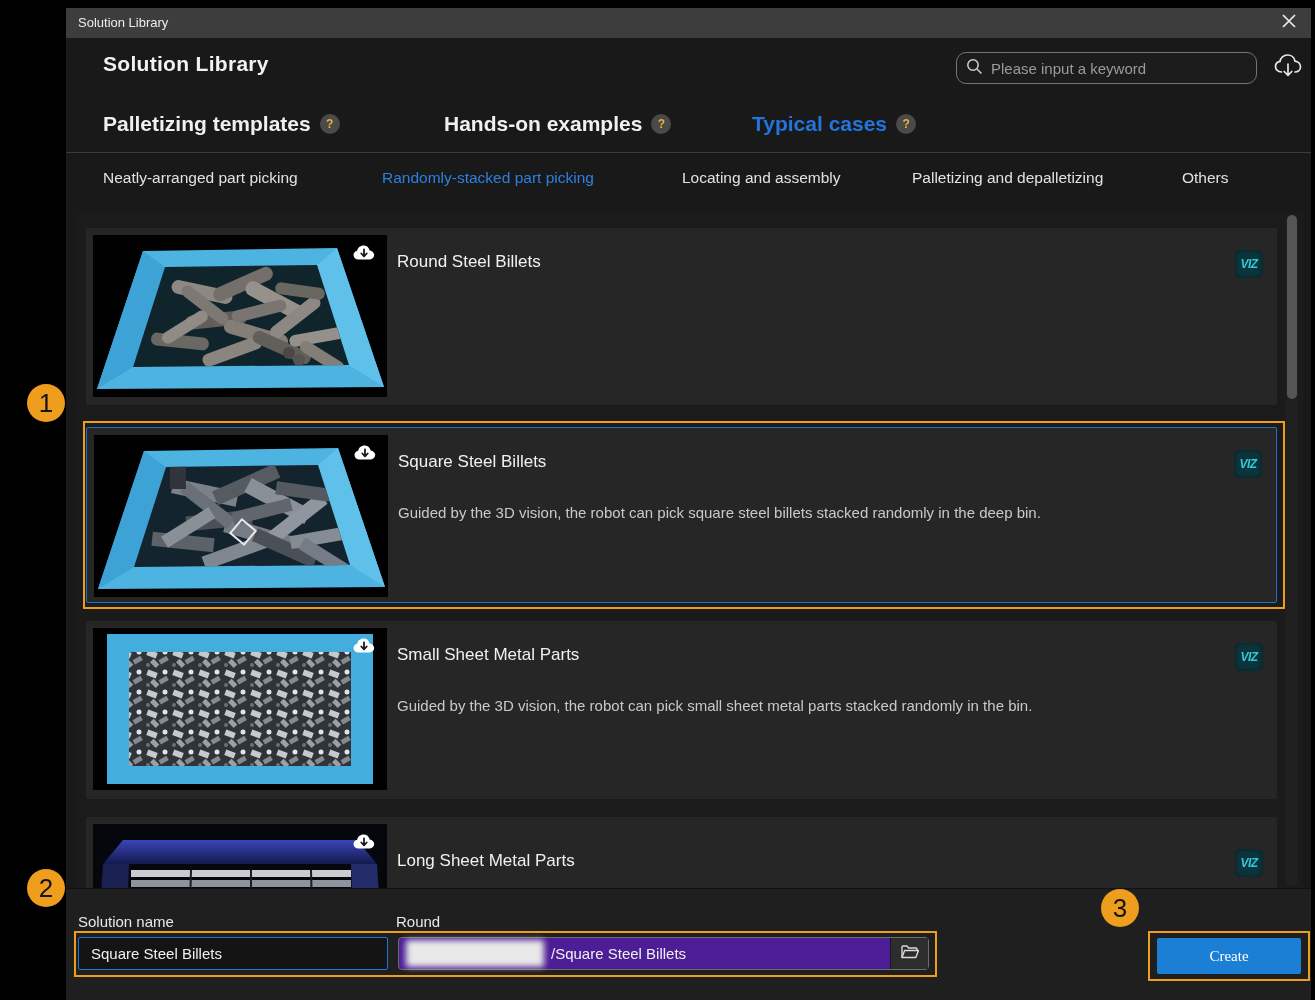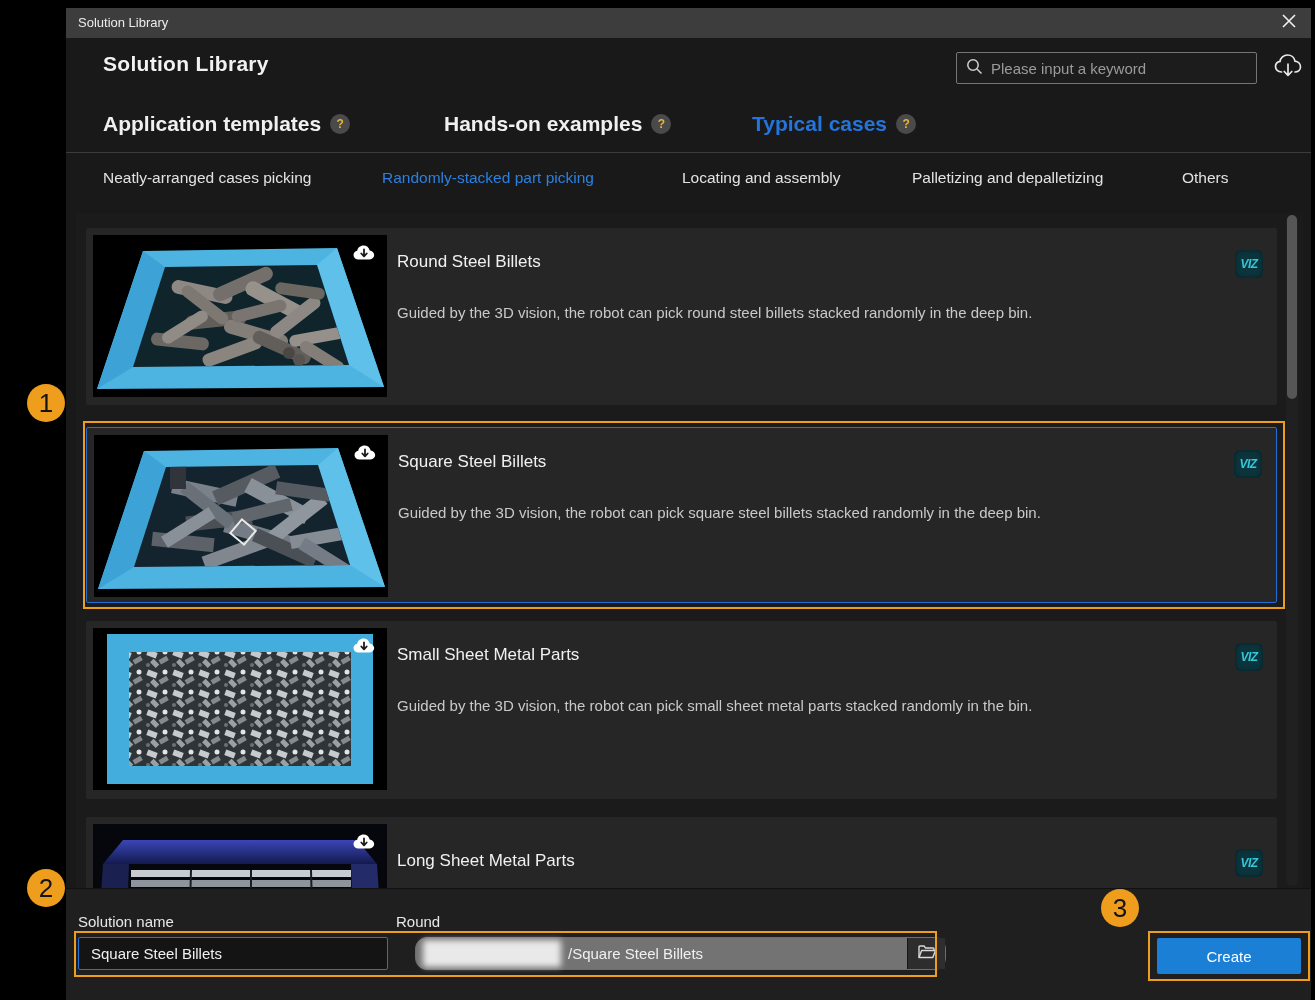--- a/index.html
+++ b/index.html
@@ -10,21 +10,21 @@
   }
   .dialog{position:absolute;left:66px;top:8px;width:1245px;height:992px;background:#191919;}
 
   
   .titlebar{position:absolute;left:0;top:0;width:100%;height:30px;background:#3d3d3d;}
   .titlebar-text{position:absolute;left:12px;top:0;line-height:30px;font-size:13px;color:#ececec;}
   .close-btn{position:absolute;right:6px;top:0;width:32px;height:30px;display:flex;align-items:center;justify-content:center;cursor:pointer;}
 
   
   .header-title{position:absolute;left:37px;top:44px;font-size:21px;font-weight:bold;color:#f2f2f2;letter-spacing:.3px;}
-  .search-box{position:absolute;left:890px;top:44px;width:301px;height:32px;border:1px solid #757575;border-radius:2px;display:flex;align-items:center;box-sizing:border-box;background:#1c1c1c;}
+  .search-box{position:absolute;left:890px;top:44px;width:301px;height:32px;border:1px solid #757575;border-radius:10px;display:flex;align-items:center;box-sizing:border-box;background:#1c1c1c;}
   .search-box svg{margin:0 6px 0 9px;flex:0 0 auto;}
   .search-box input{flex:1;background:transparent;border:none;outline:none;color:#ddd;font-size:15px;font-family:"Liberation Sans",sans-serif;}
   .search-box input::placeholder{color:#9b9b9b;}
   .cloud-dl{position:absolute;left:1206px;top:44px;width:32px;height:32px;display:flex;align-items:center;justify-content:center;cursor:pointer;}
 
   
   .tab-group{position:absolute;top:104px;display:flex;align-items:center;gap:9px;cursor:pointer;}
   .tab-label{font-size:21px;font-weight:bold;color:#f0f0f0;}
   .tab-label.active{color:#2374dd;text-align:right;}
   .help-badge{width:20px;height:20px;border-radius:50%;background:#4a4a4a;color:#e6b43c;font-size:12px;font-weight:bold;display:flex;align-items:center;justify-content:center;}
@@ -45,25 +45,25 @@
   .card-title{position:absolute;left:311px;top:24px;font-size:17px;color:#f0f0f0;}
   .card-desc{position:absolute;left:311px;top:76px;font-size:15px;color:#c9c9c9;}
   .viz-badge{position:absolute;right:14px;top:22px;width:28px;height:28px;border-radius:6px;background:#0c343c;color:#35c8d8;font-size:12px;font-weight:bold;font-style:italic;display:flex;align-items:center;justify-content:center;letter-spacing:-.5px;box-shadow:inset 0 0 4px #061c21;}
   .scrollbar-track{position:absolute;left:1210px;top:2px;width:12px;height:671px;background:#202020;border-radius:6px;}
   .scrollbar-thumb{position:absolute;left:1px;top:0;width:10px;height:184px;background:#565656;border-radius:5px;}
 
   
   .bottom-panel{position:absolute;left:0;top:880px;width:100%;height:112px;background:#1f1f1f;border-top:1px solid #111;box-sizing:border-box;z-index:5;}
   .field-label{position:absolute;top:24px;font-size:15px;color:#e8e8e8;}
   .name-input{position:absolute;left:12px;top:48px;width:310px;height:33px;background:#141414;border:1px solid #1f74d8;box-sizing:border-box;color:#f0f0f0;font-size:15px;font-family:"Liberation Sans",sans-serif;padding:0 0 0 12px;outline:none;border-radius:2px;}
-  .path-field{position:absolute;left:349px;top:48px;width:531px;height:33px;background:#737373;border:1px solid #6e6e6e;box-sizing:border-box;border-radius:12px;}
+  .path-field{position:absolute;left:332px;top:48px;width:531px;height:33px;background:#4c1d95;border:1px solid #6e6e6e;box-sizing:border-box;border-radius:4px;}
   .path-blur{position:absolute;left:7px;top:2px;width:138px;height:27px;background:#e9e9e9;filter:blur(3px);border-radius:2px;}
   .path-suffix{position:absolute;left:152px;top:0;line-height:31px;font-size:15px;color:#f0f0f0;white-space:nowrap;}
   .folder-btn{position:absolute;right:0;top:0;width:37px;height:31px;background:#2d2d2d;border-left:1px solid #171717;display:flex;align-items:center;justify-content:center;cursor:pointer;}
-  .create-btn{position:absolute;left:1091px;top:49px;width:144px;height:36px;background:#1b7fd6;border:none;border-radius:2px;color:#fff;font-size:15px;font-family:Liberation Sans, sans-serif;cursor:pointer;}
+  .create-btn{position:absolute;left:1091px;top:49px;width:144px;height:36px;background:#1b7fd6;border:none;border-radius:2px;color:#fff;font-size:15px;font-family:Liberation Serif, serif;cursor:pointer;}
 
   
   .ann-rect{position:absolute;border:2px solid #ee9d1c;box-sizing:border-box;pointer-events:none;z-index:6;}
   .ann-rect.sel{left:17px;top:413px;width:1202px;height:188px;}
   .ann-rect.fields{left:8px;top:42px;width:863px;height:46px;}
   .ann-rect.create{left:1082px;top:42px;width:162px;height:50px;}
   .ann-circle{position:absolute;width:38px;height:38px;border-radius:50%;background:#ee9d1c;color:#141414;font-size:26px;display:flex;align-items:center;justify-content:center;z-index:20;}
   .c1{left:27px;top:384px;}
   .c2{left:27px;top:869px;}
   .c3{left:1101px;top:889px;}
@@ -99,35 +99,35 @@
   <div class="cloud-dl">
     <span>
       <svg width="32" height="32" viewBox="0 0 32 32" fill="none">
         <path d="M9.5 22 C5.9 22 3.5 19.6 3.5 16.6 C3.5 13.9 5.4 11.8 8 11.4 C8.5 7.8 11.6 5 15.5 5 C19.2 5 22.3 7.6 23 11.1 C25.9 11.4 28.5 13.7 28.5 16.8 C28.5 19.8 26 22 23 22" stroke="#e8e8e8" stroke-width="1.7" stroke-linecap="round"></path>
         <path d="M16 14 L16 25 M12.2 21.5 L16 25.3 L19.8 21.5" stroke="#e8e8e8" stroke-width="1.7" stroke-linecap="round" stroke-linejoin="round"></path>
       </svg>
     </span>
   </div>
 
   <div class="tab-group" style="left:37px">
-    <span class="tab-label">Application templates</span>
+    <span class="tab-label">Palletizing templates</span>
     <span class="help-badge">?</span>
   </div>
   <div class="tab-group" style="left:378px">
     <span class="tab-label">Hands-on examples</span>
     <span class="help-badge">?</span>
   </div>
   <div class="tab-group" style="left:686px">
     <span class="tab-label active">Typical cases</span>
     <span class="help-badge">?</span>
   </div>
 
   <div class="divider"></div>
 
-  <div class="subtab" style="left:37px">Neatly-arranged cases picking</div>
+  <div class="subtab" style="left:37px">Neatly-arranged part picking</div>
   <div class="subtab active" style="left:316px">Randomly-stacked part picking</div>
   <div class="subtab" style="left:616px">Locating and assembly</div>
   <div class="subtab" style="left:846px">Palletizing and depalletizing</div>
   <div class="subtab" style="left:1116px">Others</div>
 
   <div class="list">
 
     <div class="card" style="top:15px">
       <div class="thumb">
         <svg width="294" height="162" viewBox="0 0 294 162">
@@ -160,21 +160,20 @@
           </g>
         </svg>
         <div class="dl-badge">
           <svg width="26" height="20" viewBox="0 0 26 20">
               <path d="M6 19 C3 19 1 17 1 14.5 C1 12.3 2.6 10.6 4.7 10.3 C5.1 7.3 7.7 5 11 5 C14 5 16.6 7 17.2 9.9 C19.6 10.1 21.7 12 21.7 14.6 C21.7 17 19.7 19 17.2 19 Z" fill="#fff" transform="translate(1.5,-2.5)"></path>
               <path d="M13 6.5 L13 13 M10.3 10.5 L13 13.4 L15.7 10.5" stroke="#1b1b1b" stroke-width="1.8" fill="none" stroke-linecap="round" stroke-linejoin="round"></path>
             </svg>
         </div>
       </div>
       <div class="card-title">Round Steel Billets</div>
-      <div class="card-desc">Guided by the 3D vision, the robot can pick round steel billets stacked randomly in the deep bin.</div>
       <div class="viz-badge">VIZ</div>
     </div>
 
     <div class="card selected" style="top:214px;height:176px">
       <div class="thumb">
         <svg width="294" height="162" viewBox="0 0 294 162">
           <rect width="294" height="162" fill="#000"></rect>
           <polygon points="50,16 244,13 291,152 4,154" fill="#4db4e2"></polygon>
           <polygon points="50,16 72,32 40,132 4,154" fill="#3da2d6"></polygon>
           <polygon points="244,13 291,152 256,130 224,30" fill="#5fc0ea"></polygon>

